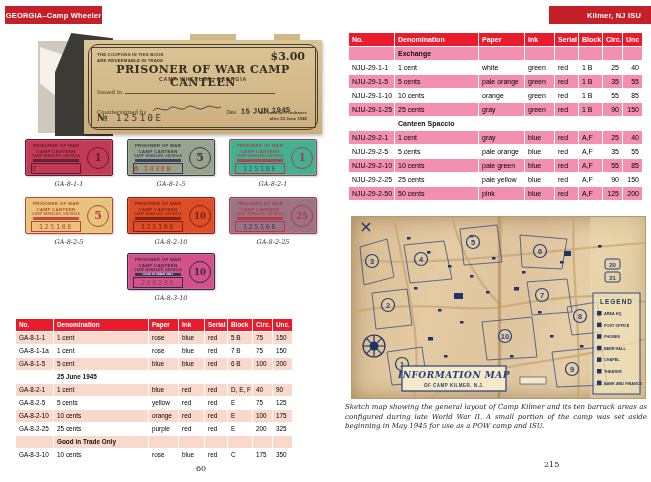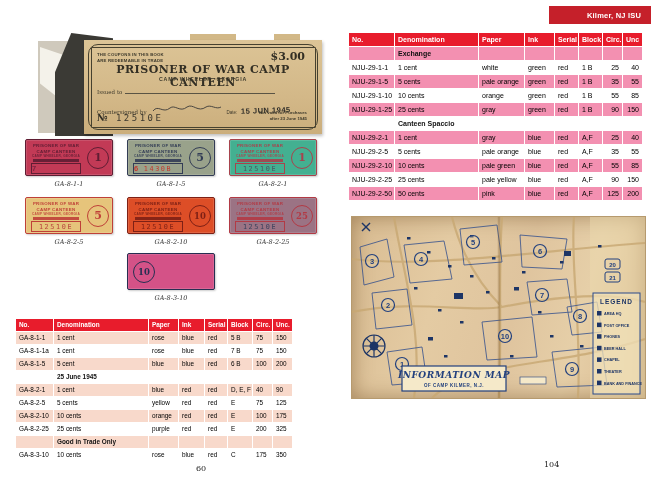--- a/index.html
+++ b/index.html
@@ -113,20 +113,23 @@
     font-style:italic;font-size:7px;color:#1c1c1c;}
   .pageno{position:absolute;font-family:"DejaVu Serif",serif;font-size:8px;color:#222;text-align:left;}
   .pageno-left{left:196px;top:464px;width:24px;}
   .pageno-right{left:544px;top:460px;width:30px;}
 </style>
 </head>
 <body>
 
 <div class="spread">
 
+  <div class="banner banner-left">
+    <span>GEORGIA–Camp Wheeler</span>
+  </div>
   <div class="banner banner-right">
     <span>Kilmer, NJ ISU</span>
   </div>
 
   <div class="book-photo">
     <div class="photo-base"></div>
     <div class="photo-white"></div>
     <div class="photo-dark"></div>
     <div class="tab tab1"></div>
     <div class="tab tab2"></div>
@@ -254,20 +257,29 @@
             </div>
           </div>
           <div class="c-denom len2" style="border-color: rgb(178, 58, 69);">25</div>
         </div>
         <div class="coupon-label">GA-8-2-25</div>
       </div>
     </div>
   <div class="coupon-row row3 centered">
       <div class="coupon-wrap">
         <div class="coupon" style="background: rgb(212, 82, 135); border-color: rgb(39, 47, 82); color: rgb(39, 47, 82);">
+          <div class="c-main">
+            <div class="c-line c-line0">PRISONER OF WAR</div>
+            <div class="c-line c-line1">CAMP CANTEEN</div>
+            <div class="c-line c-line2">CAMP WHEELER, GEORGIA</div>
+            <div class="c-band" style="background: rgb(39, 47, 82);">GOOD IN TRADE ONLY</div>
+            <div class="c-serial" style="border-color: rgb(39, 47, 82);">
+              <span class="c-serial-num" style="color: rgb(160, 58, 80);">209230</span>
+            </div>
+          </div>
           <div class="c-denom len2" style="border-color: rgb(39, 47, 82);">10</div>
         </div>
         <div class="coupon-label">GA-8-3-10</div>
       </div>
     </div>
 
   <div class="price-table table-left">
       <table>
         <thead>
           <tr>
@@ -623,17 +635,18 @@
         </g>
       <g>
         <rect x="50" y="149" width="104" height="25" fill="#f5e9c9" stroke="#22407e" stroke-width="1.2"></rect>
         <text class="info-title" x="102" y="161">INFORMATION MAP</text>
         <text class="info-sub" x="102" y="170">OF CAMP KILMER, N.J.</text>
       </g>
       <rect x="168" y="160" width="26" height="7" fill="#f5e9c9" stroke="#22407e" stroke-width="0.6"></rect>
     </svg>
   </div>
 
+  <div class="caption">Sketch map showing the general layout of Camp Kilmer and its ten barrack areas as configured during late World War II. A small portion of the camp was set aside beginning in May 1945 for use as a POW camp and ISU.</div>
 
   <div class="pageno pageno-left">60</div>
-  <div class="pageno pageno-right">104</div>
+  <div class="pageno pageno-right">215</div>
 
 </div>
 
 </body></html>

